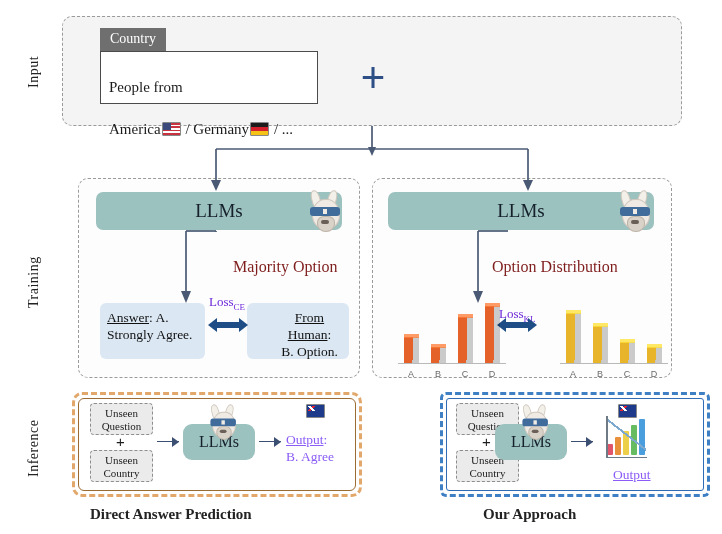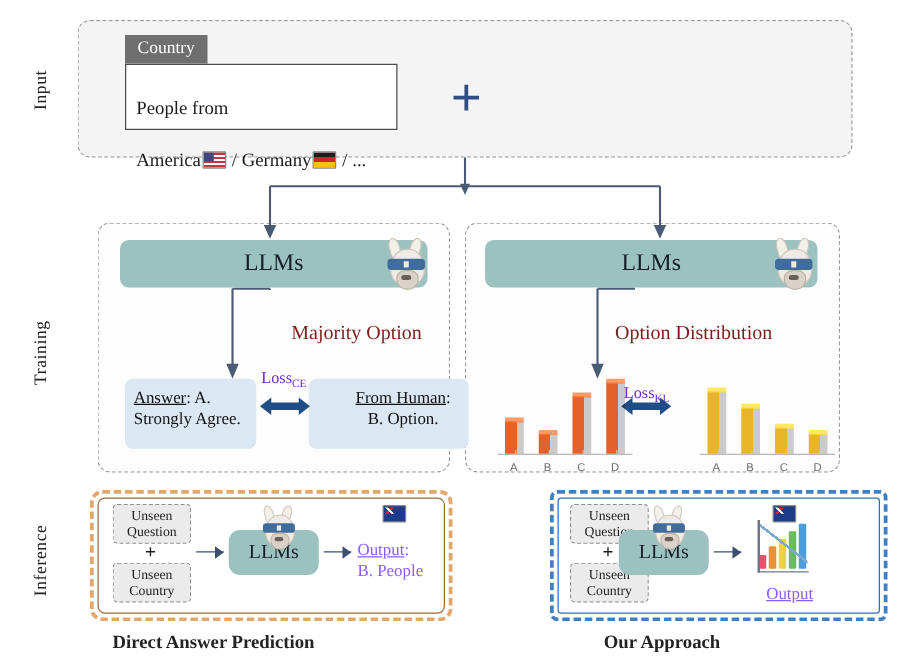--- a/index.html
+++ b/index.html
@@ -131,21 +131,21 @@
   #llama-right{left:616px; top:191px;}
   #llama-inf-left {left:207px; top:405px; width:33px;height:35px;transform:scale(.85);transform-origin:top left;}
   #llama-inf-right{left:519px; top:405px; width:33px;height:35px;transform:scale(.85);transform-origin:top left;}
 
   
   .blue-card{
     position:absolute;background:#dbe8f4;border-radius:6px;box-sizing:border-box;
     font-size:13.5px;line-height:17px;padding:6px 7px;color:#111;
   }
   #card-answer{left:100px; top:303px; width:105px; height:56px;}
-  #card-human {left:247px; top:303px; width:128px; height:56px;text-align:center;padding-left:30px;}
+  #card-human {left:247px; top:303px; width:102px; height:56px;text-align:center;padding-left:30px;}
   .u{text-decoration:underline;}
 
   
   .section-cap{
     position:absolute;color:#7f1d1d;font-size:16px;font-family:"Liberation Serif",serif;
   }
   #cap-majority{left:233px; top:258px;}
   #cap-optdist {left:492px; top:258px;}
 
   
@@ -373,21 +373,21 @@
   </div>
 
   <div class="simple-arrow" id="ia2">
       <div class="ln" style="width:22px;"></div>
       <div class="hd"></div>
     </div>
 
   <div class="flagimg flag-au" id="flag-out-left"></div>
   <div class="out-text" id="out-left">
     <span class="u">Output</span><span>:</span><br>
-    <span>B. People</span>
+    <span>B. Agree</span>
   </div>
 
   <div class="small-dash" id="uq-right">Unseen
 Question</div>
   <div class="mini-plus" id="plus-right">+</div>
   <div class="small-dash" id="uc-right">Unseen
 Country</div>
 
   <div class="simple-arrow" id="ia3">
       <div class="ln" style="width:22px;"></div>

